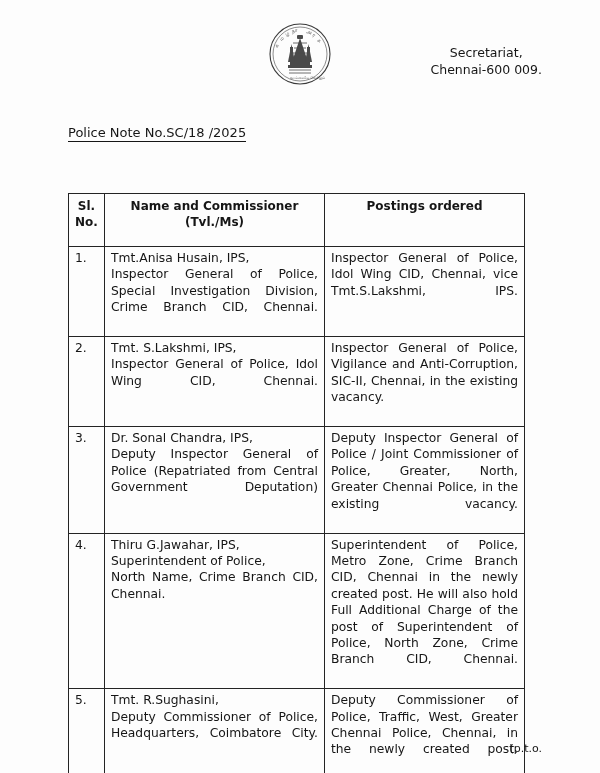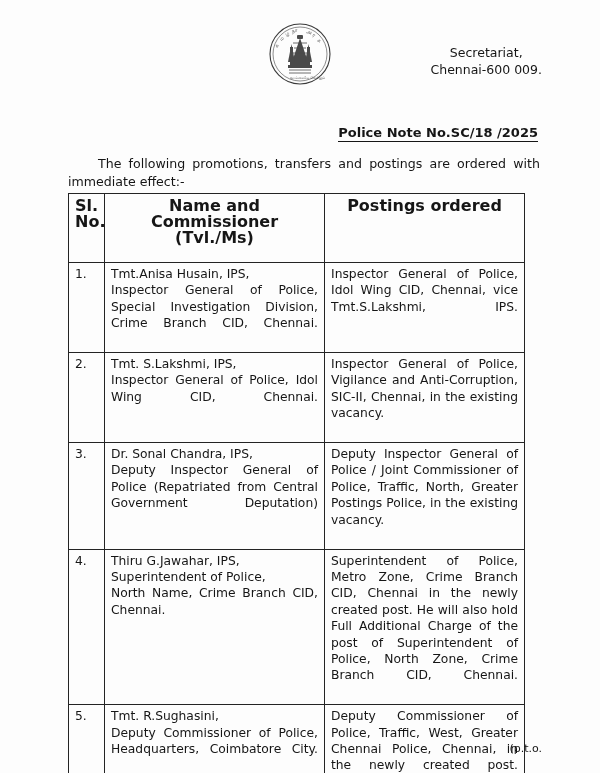--- a/index.html
+++ b/index.html
@@ -65,23 +65,23 @@
     border-bottom: 1.6px solid #161616;
     padding-bottom: 1px;
   }
 
   .noteline {
     position: absolute;
     left: 68px;
     right: 62px;
     top: 125px;
     display: flex;
-    justify-content: flex-end;
+    justify-content: space-between;
     font-size: 13px;
-    font-weight: bold;
+    font-weight: normal;
     gap: 44px;
   }
   .noteline span {
     border-bottom: 1.6px solid #161616;
     padding-bottom: 1px;
   }
 
   .intro {
     position: absolute;
     left: 68px;
@@ -115,21 +115,21 @@
     padding: 3px 6px 4px 6px;
     font-size: 12.3px;
     line-height: 16.4px;
   }
 
   table.doc-table th {
     font-weight: bold;
     text-align: center;
     padding-top: 4px;
     padding-bottom: 16px;
-    font-size: 16px;
+    font-size: 12px;
     line-height: 16px;
   }
 
   col.c-sl  { width: 36px; }
   col.c-nm  { width: 220px; }
   col.c-po  { width: 200px; }
 
   td.sl {
     text-align: left;
     padding-left: 6px;
@@ -200,21 +200,20 @@
 
     <div class="address">Secretariat,
 Chennai-600 009.</div>
   </div>
 
 
   <div class="noteline">
     <span>Police Note No.SC/18 /2025</span>
   </div>
 
-  <div class="intro">The following promotions, transfers and postings are ordered with immediate effect:-</div>
 
   <div class="tbl-wrap">
     <table class="doc-table">
       <colgroup>
         <col class="c-sl">
         <col class="c-nm">
         <col class="c-po">
       </colgroup>
       <thead>
         <tr>
@@ -235,21 +234,21 @@
         <tr>
           <td class="sl">2.</td>
           <td class="justify">Tmt. S.Lakshmi, IPS,
 Inspector General of Police, Idol Wing CID, Chennai.</td>
           <td class="justify">Inspector General of Police, Vigilance and Anti-Corruption, SIC-II, Chennai, in the existing vacancy.</td>
         </tr>
         <tr>
           <td class="sl">3.</td>
           <td class="justify">Dr. Sonal Chandra, IPS,
 Deputy Inspector General of Police (Repatriated from Central Government Deputation)</td>
-          <td class="justify">Deputy Inspector General of Police / Joint Commissioner of Police, Traffic, North, Greater Postings Police, in the existing vacancy.</td>
+          <td class="justify">Deputy Inspector General of Police / Joint Commissioner of Police, Greater, North, Greater Chennai Police, in the existing vacancy.</td>
         </tr>
         <tr>
           <td class="sl">4.</td>
           <td class="justify">Thiru G.Jawahar, IPS,
 Superintendent of Police,
 North Name, Crime Branch CID, Chennai.</td>
           <td class="justify">Superintendent of Police, Metro Zone, Crime Branch CID, Chennai in the newly created post.  He will also hold Full Additional Charge of the post of Superintendent of Police, North Zone, Crime Branch CID, Chennai.</td>
         </tr>
         <tr>
           <td class="sl">5.</td>

